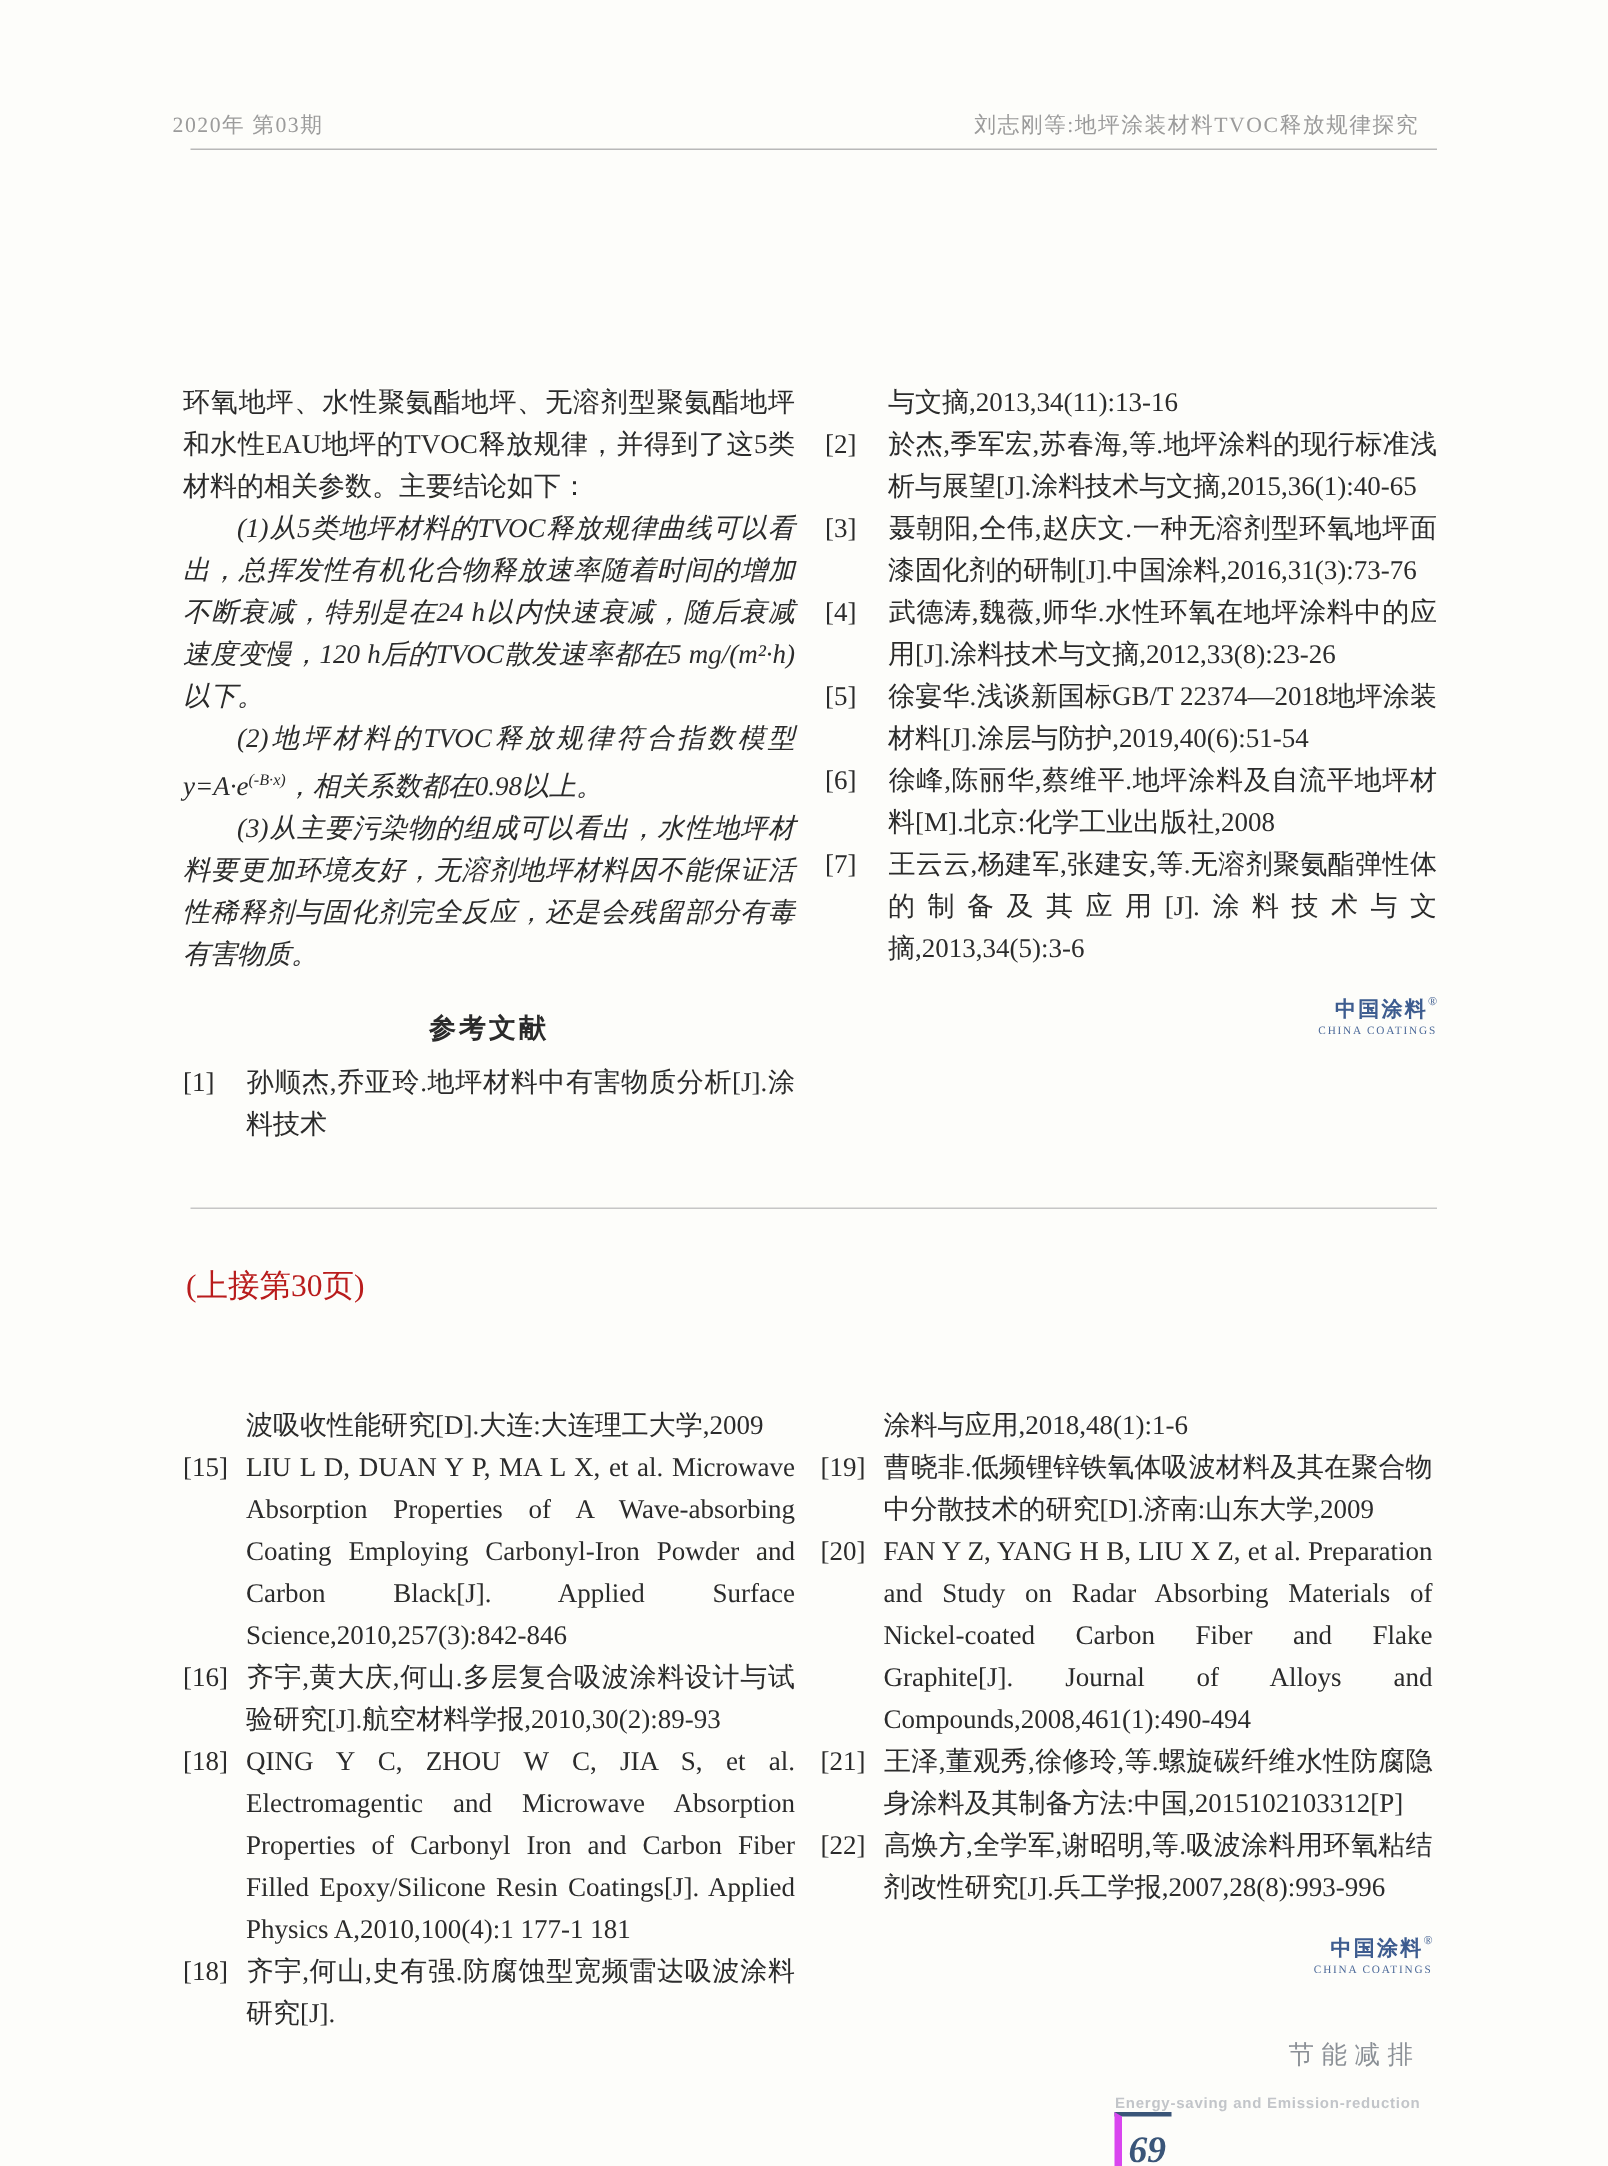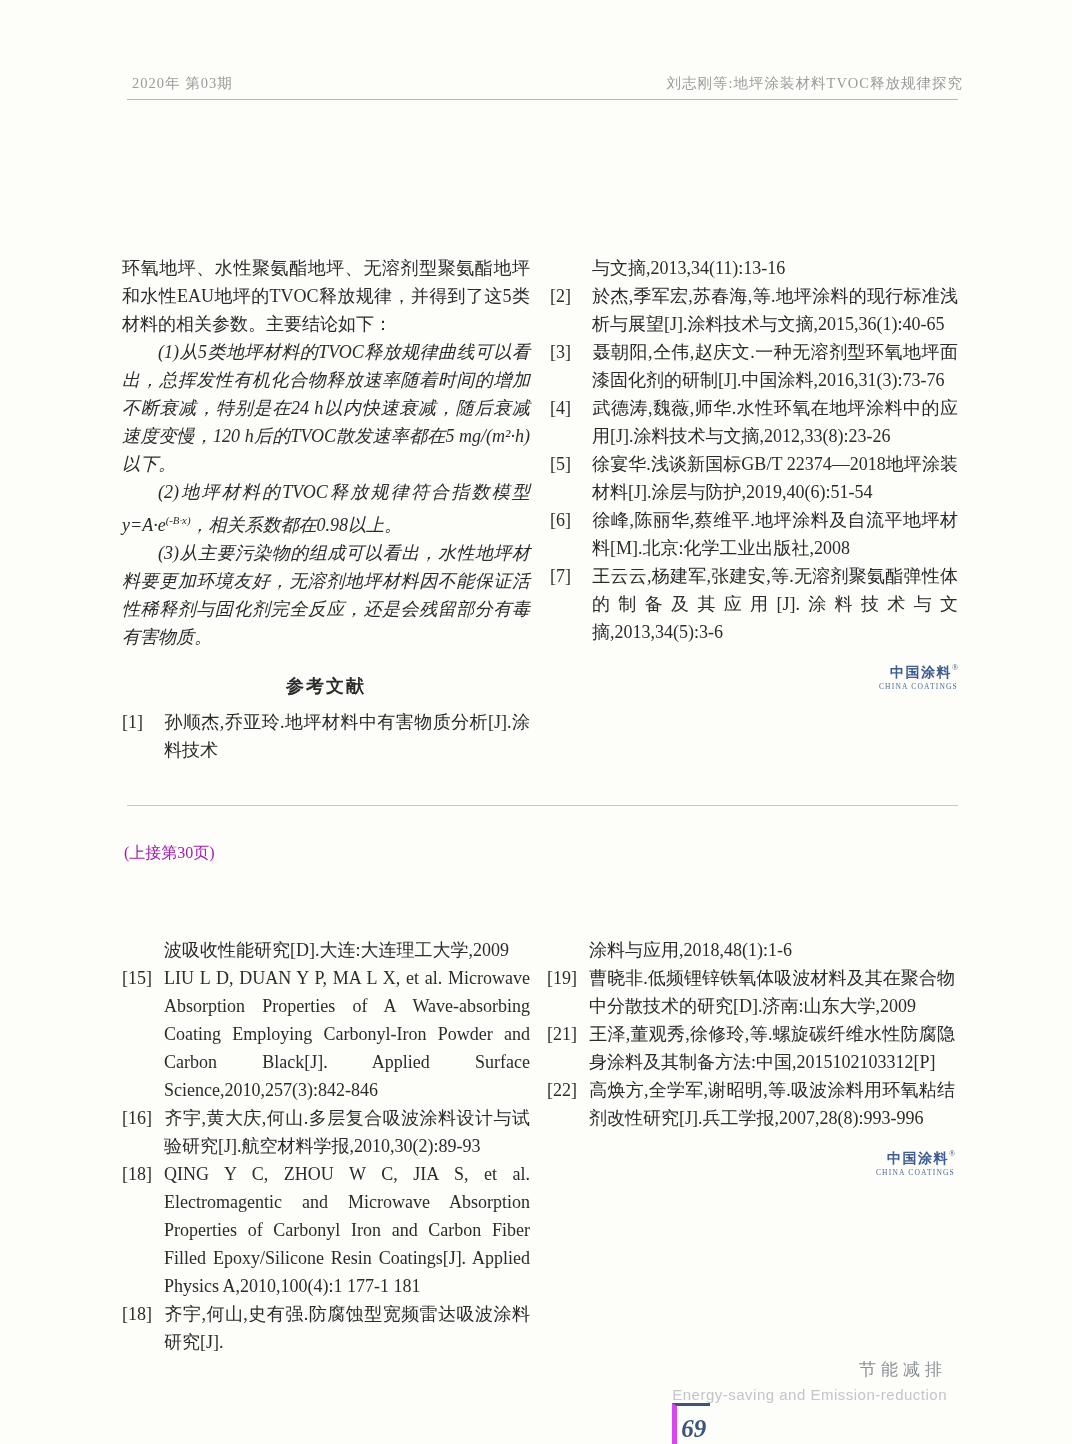--- a/index.html
+++ b/index.html
@@ -8,21 +8,21 @@
     background:#fdfdfa;
     font-family:"Liberation Serif","DejaVu Serif",serif;
     color:#2b2b2b;
     position:relative;
     overflow:hidden;
   }
   .page { position:absolute; inset:0; }
 
   
   .header {
-    position:absolute; top:74px; left:132px; width:831px;
+    position:absolute; top:74px; left:115px; width:831px;
     display:flex; justify-content:space-between;
     font-size:14.5px; color:#9b9b9b; letter-spacing:1px;
   }
   .header-rule {
     position:absolute; top:99px; left:127px; width:831px;
     height:1px; background:#b8b8b8;
   }
 
   
   .section { position:absolute; left:122px; width:836px; display:flex; gap:17px; }
@@ -42,40 +42,40 @@
   .refnum { display:inline-block; width:42px; text-indent:0; }
   .cont-line { padding-left:42px; text-align:left; }
 
   
   .mid-divider {
     position:absolute; top:805px; left:127px; width:831px;
     height:1px; background:#c6c6c6;
   }
   .continuation-note {
     position:absolute; top:843px; left:124px;
-    font-size:16px; color:#a21caf;
+    font-size:21px; color:#b91c1c;
   }
 
   
   .logo { text-align:right; margin-top:16px; line-height:1.1; }
   .logo-cn { font-size:14px; font-weight:bold; color:#3d5c8f; letter-spacing:1.5px; }
   .logo-mark { font-size:8px; vertical-align:super; color:#3d5c8f; }
   .logo-en { font-size:7.5px; color:#4d6a99; letter-spacing:1.2px; margin-top:1px; }
 
   
   .footer {
     position:absolute; top:1351px; right:114px;
     display:flex; align-items:flex-start;flex-direction:column;
   }
   .footer-labels {
     text-align:right; margin-right:11px; padding-top:7px;
     font-family:"Liberation Sans","DejaVu Sans",sans-serif;
   }
   .footer-cn { font-size:17px; color:#8b9096; letter-spacing:5px; }
-  .footer-en { font-size:15px; color:#c2c5c9; margin-top:5px; letter-spacing:0.5px; }
+  .footer-en { font-size:10px; color:#c2c5c9; margin-top:16px; letter-spacing:0.5px;font-weight:bold; }
   .pageno-box {
     width:38px; height:46px;
     border-top:3px solid #3a5578; border-left:5px solid #d946ef;
     display:flex; align-items:center; justify-content:center;
   }
   .pageno {
     font-style:italic; font-weight:bold; font-size:25px;
     color:#3a5578; padding-top:2px;
   }
 </style>
@@ -121,20 +121,21 @@
     <div class="col">
       <div class="cont-line">波吸收性能研究[D].大连:大连理工大学,2009</div>
       <div class="ref"><span class="refnum">[15]</span><span>LIU L D, DUAN Y P, MA L X, et al. Microwave Absorption Properties of A Wave-absorbing Coating Employing Carbonyl-Iron Powder and Carbon Black[J]. Applied Surface Science,2010,257(3):842-846</span></div>
       <div class="ref"><span class="refnum">[16]</span><span>齐宇,黄大庆,何山.多层复合吸波涂料设计与试验研究[J].航空材料学报,2010,30(2):89-93</span></div>
       <div class="ref"><span class="refnum">[18]</span><span>QING Y C, ZHOU W C, JIA S, et al. Electromagentic and Microwave Absorption Properties of Carbonyl Iron and Carbon Fiber Filled Epoxy/Silicone Resin Coatings[J]. Applied Physics A,2010,100(4):1 177-1 181</span></div>
       <div class="ref"><span class="refnum">[18]</span><span>齐宇,何山,史有强.防腐蚀型宽频雷达吸波涂料研究[J].</span></div>
     </div>
     <div class="col">
       <div class="cont-line">涂料与应用,2018,48(1):1-6</div>
       <div class="ref"><span class="refnum">[19]</span><span>曹晓非.低频锂锌铁氧体吸波材料及其在聚合物中分散技术的研究[D].济南:山东大学,2009</span></div>
+      <div class="ref"><span class="refnum">[20]</span><span>FAN Y Z, YANG H B, LIU X Z, et al. Preparation and Study on Radar Absorbing Materials of Nickel-coated Carbon Fiber and Flake Graphite[J]. Journal of Alloys and Compounds,2008,461(1):490-494</span></div>
       <div class="ref"><span class="refnum">[21]</span><span>王泽,董观秀,徐修玲,等.螺旋碳纤维水性防腐隐身涂料及其制备方法:中国,2015102103312[P]</span></div>
       <div class="ref"><span class="refnum">[22]</span><span>高焕方,全学军,谢昭明,等.吸波涂料用环氧粘结剂改性研究[J].兵工学报,2007,28(8):993-996</span></div>
       <div class="logo">
         <div><span class="logo-cn">中国涂料</span><span class="logo-mark">®</span></div>
         <div class="logo-en">CHINA COATINGS</div>
       </div>
     </div>
   </div>
 
   <div class="footer">

